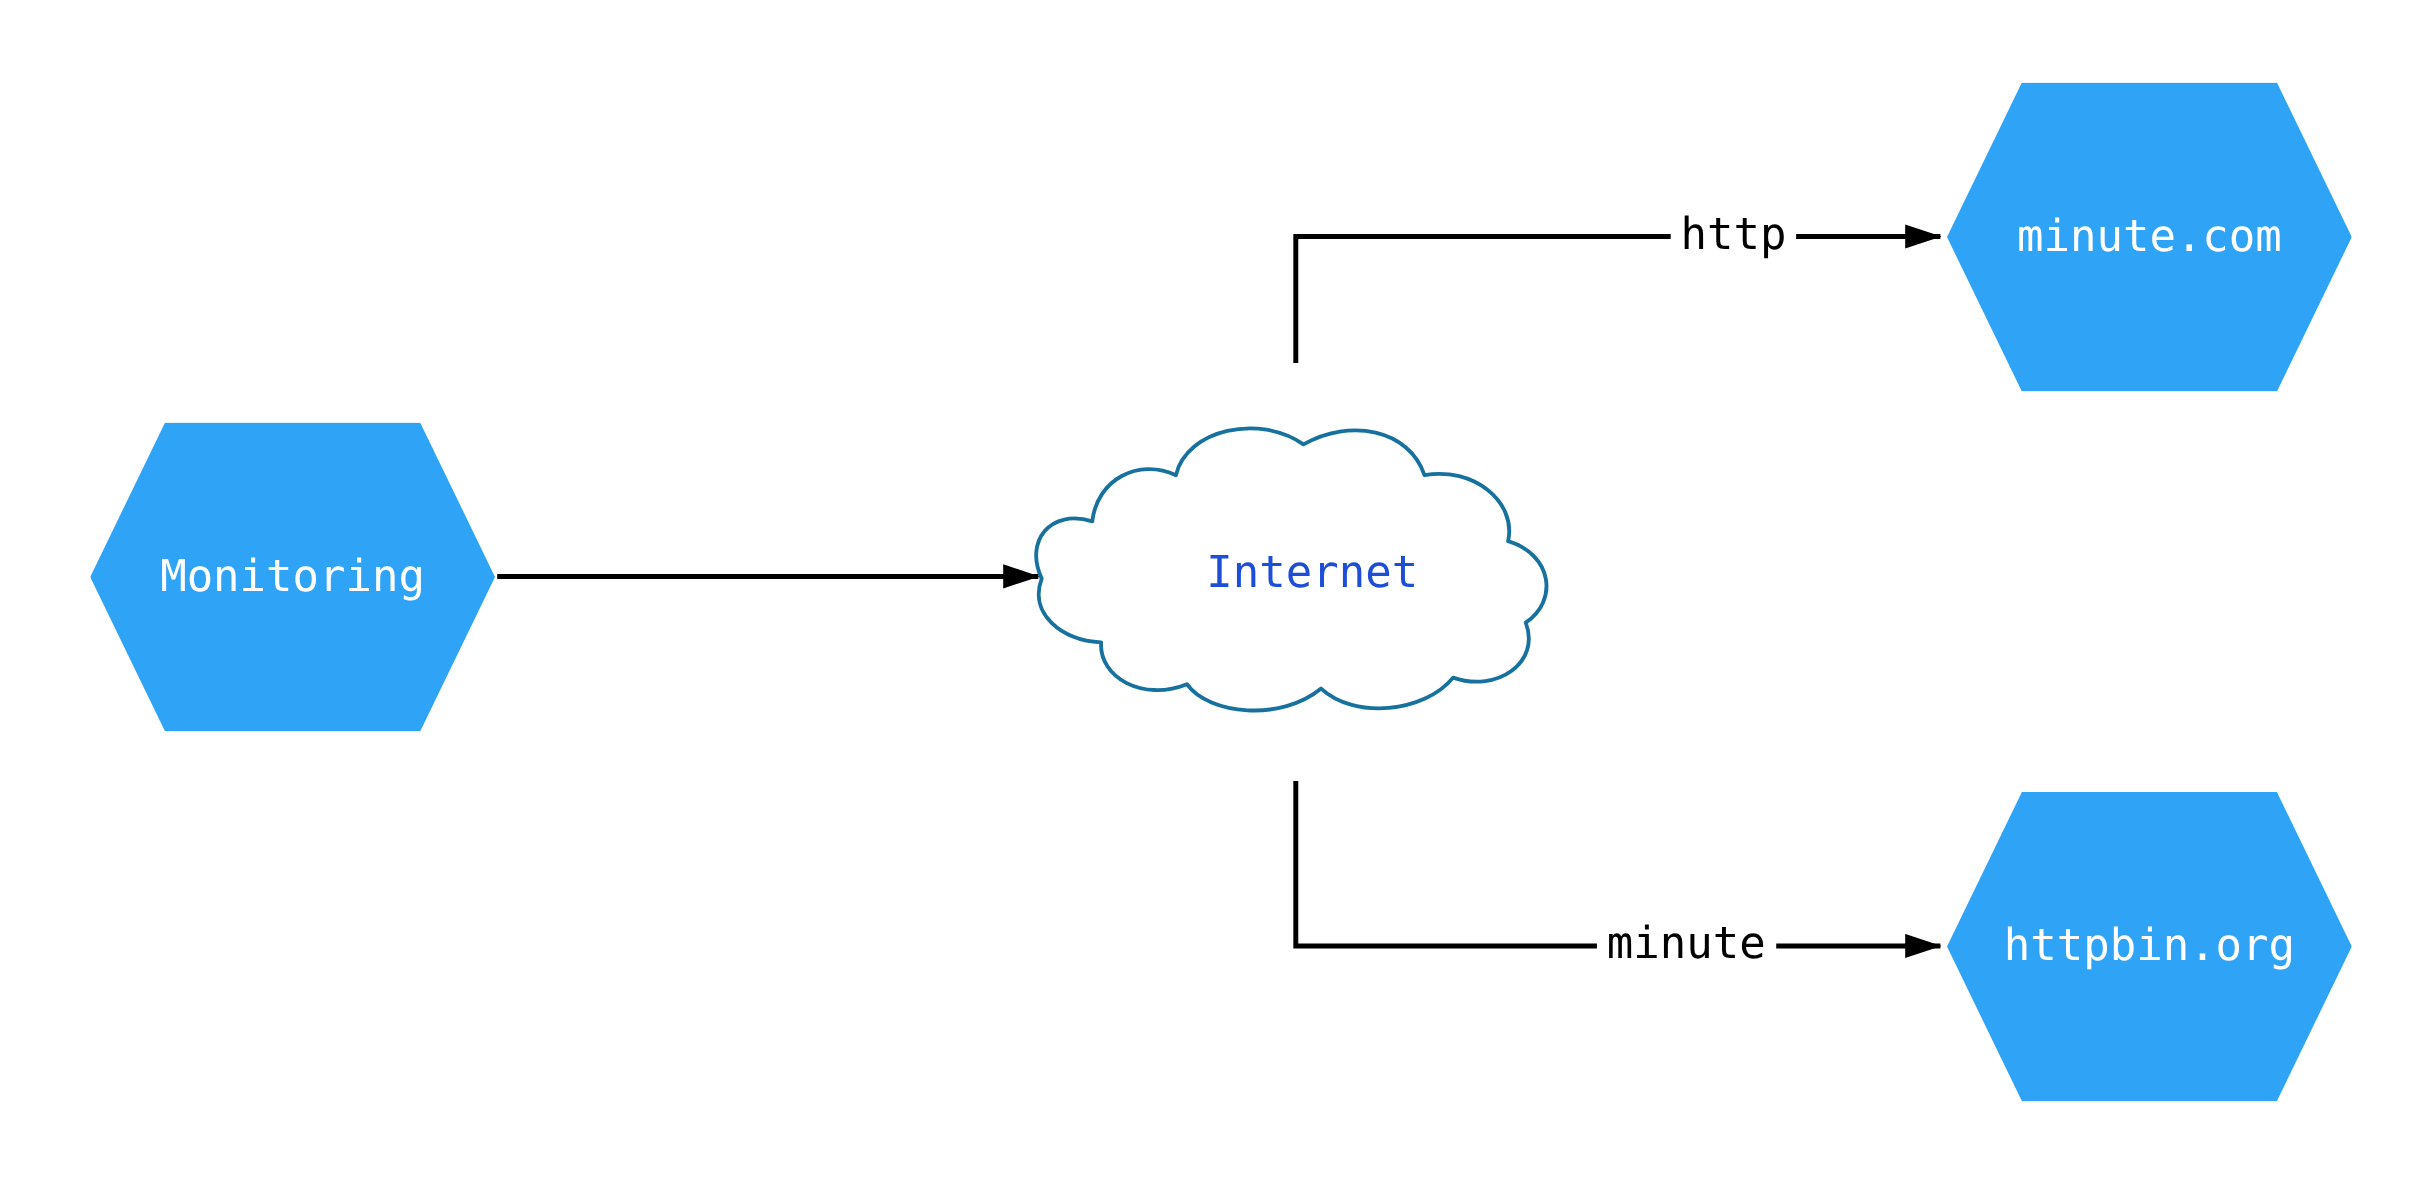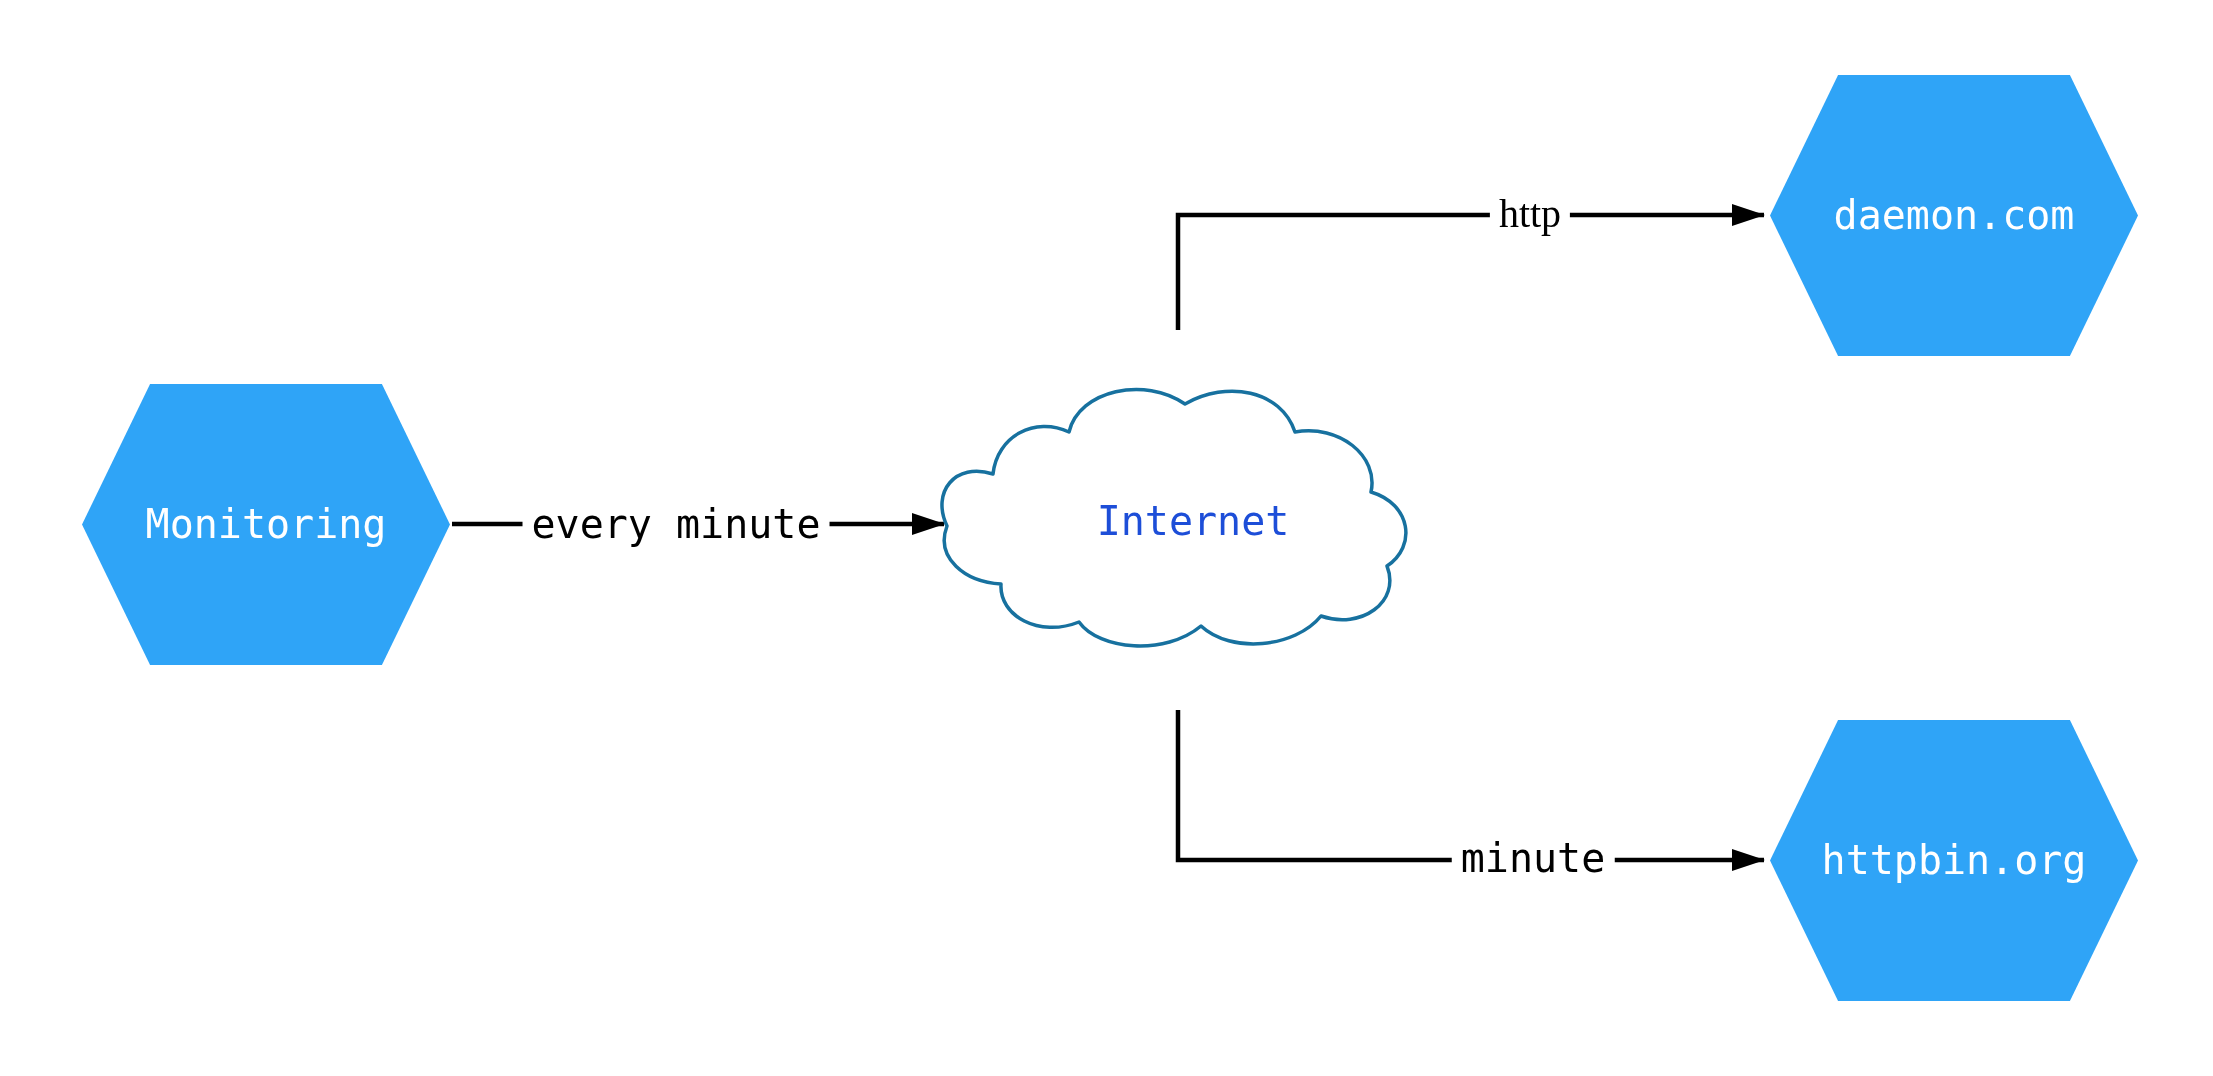--- a/index.html
+++ b/index.html
@@ -69,21 +69,21 @@
   .edge-label {
     position: absolute;
     transform: translate(-50%, -50%);
     background: var(--background, #fff);
     padding: 0 9px;
     color: var(--edge, #000);
     font-size: 40px;
     white-space: nowrap;
   }
   #label-every-minute { left: 676px;  top: 524px; }
-  #label-http        { left: 1530px; top: 213px; font-family: Liberation Serif, serif; }
+  #label-http        { left: 1576px; top: 213px; }
   #label-https       { left: 1533px; top: 858px; }
   #node-monitoring   { left: 82px;   top: 384px; }
   #node-example      { left: 1770px; top: 75px;  }
   #node-httpbin      { left: 1770px; top: 720px; }
 </style>
 </head>
 <body>
 
 <div class="canvas">
 
@@ -117,24 +117,23 @@
 
   <div class="hexagon" id="node-monitoring">
     <div>
       <span class="line">Monitoring</span>
     </div>
   </div>
 
   <div class="node-label-internet">Internet</div>
 
   <div class="hexagon" id="node-example">
-    <span>daemon.com</span>
+    <span>minute.com</span>
   </div>
 
   <div class="hexagon" id="node-httpbin">
     <span>httpbin.org</span>
   </div>
 
-  <span class="edge-label" id="label-every-minute">every minute</span>
   <span class="edge-label" id="label-http">http</span>
   <span class="edge-label" id="label-https">minute</span>
 
 </div>
 
 </body></html>

